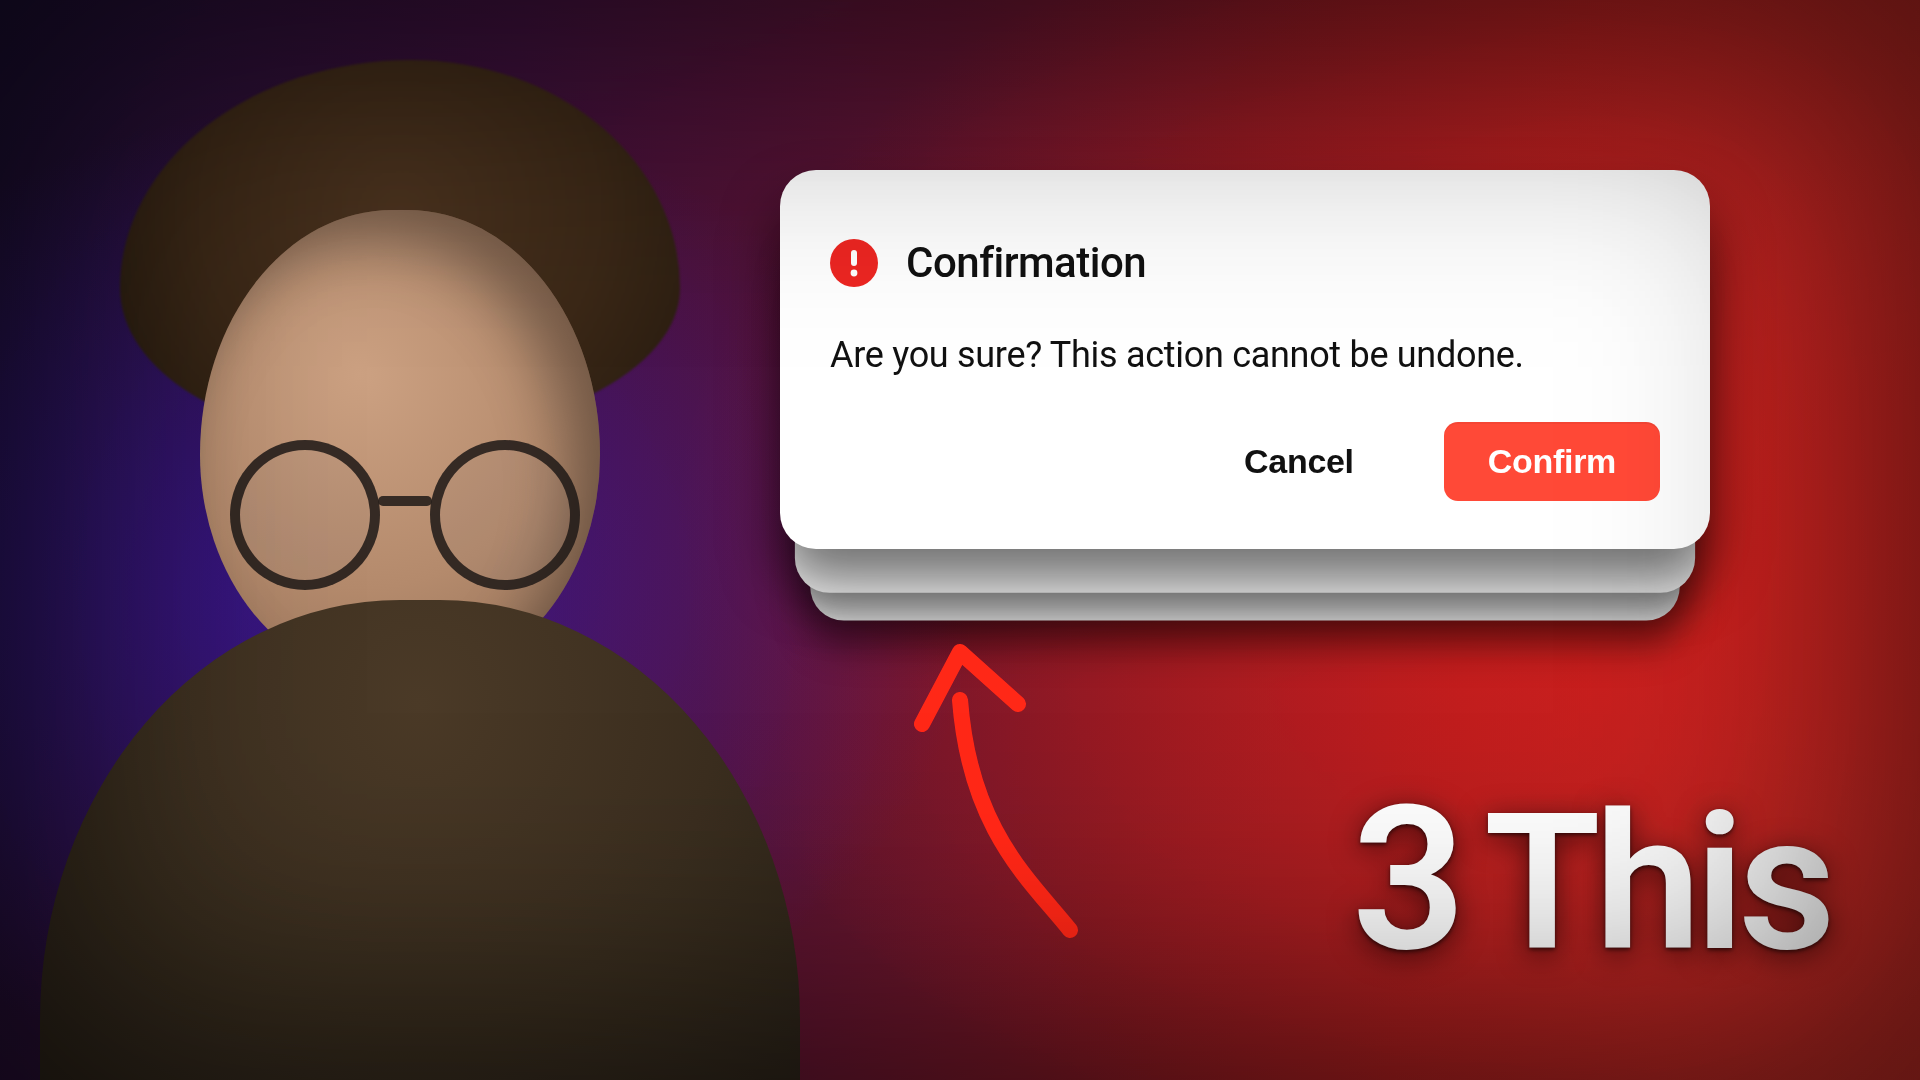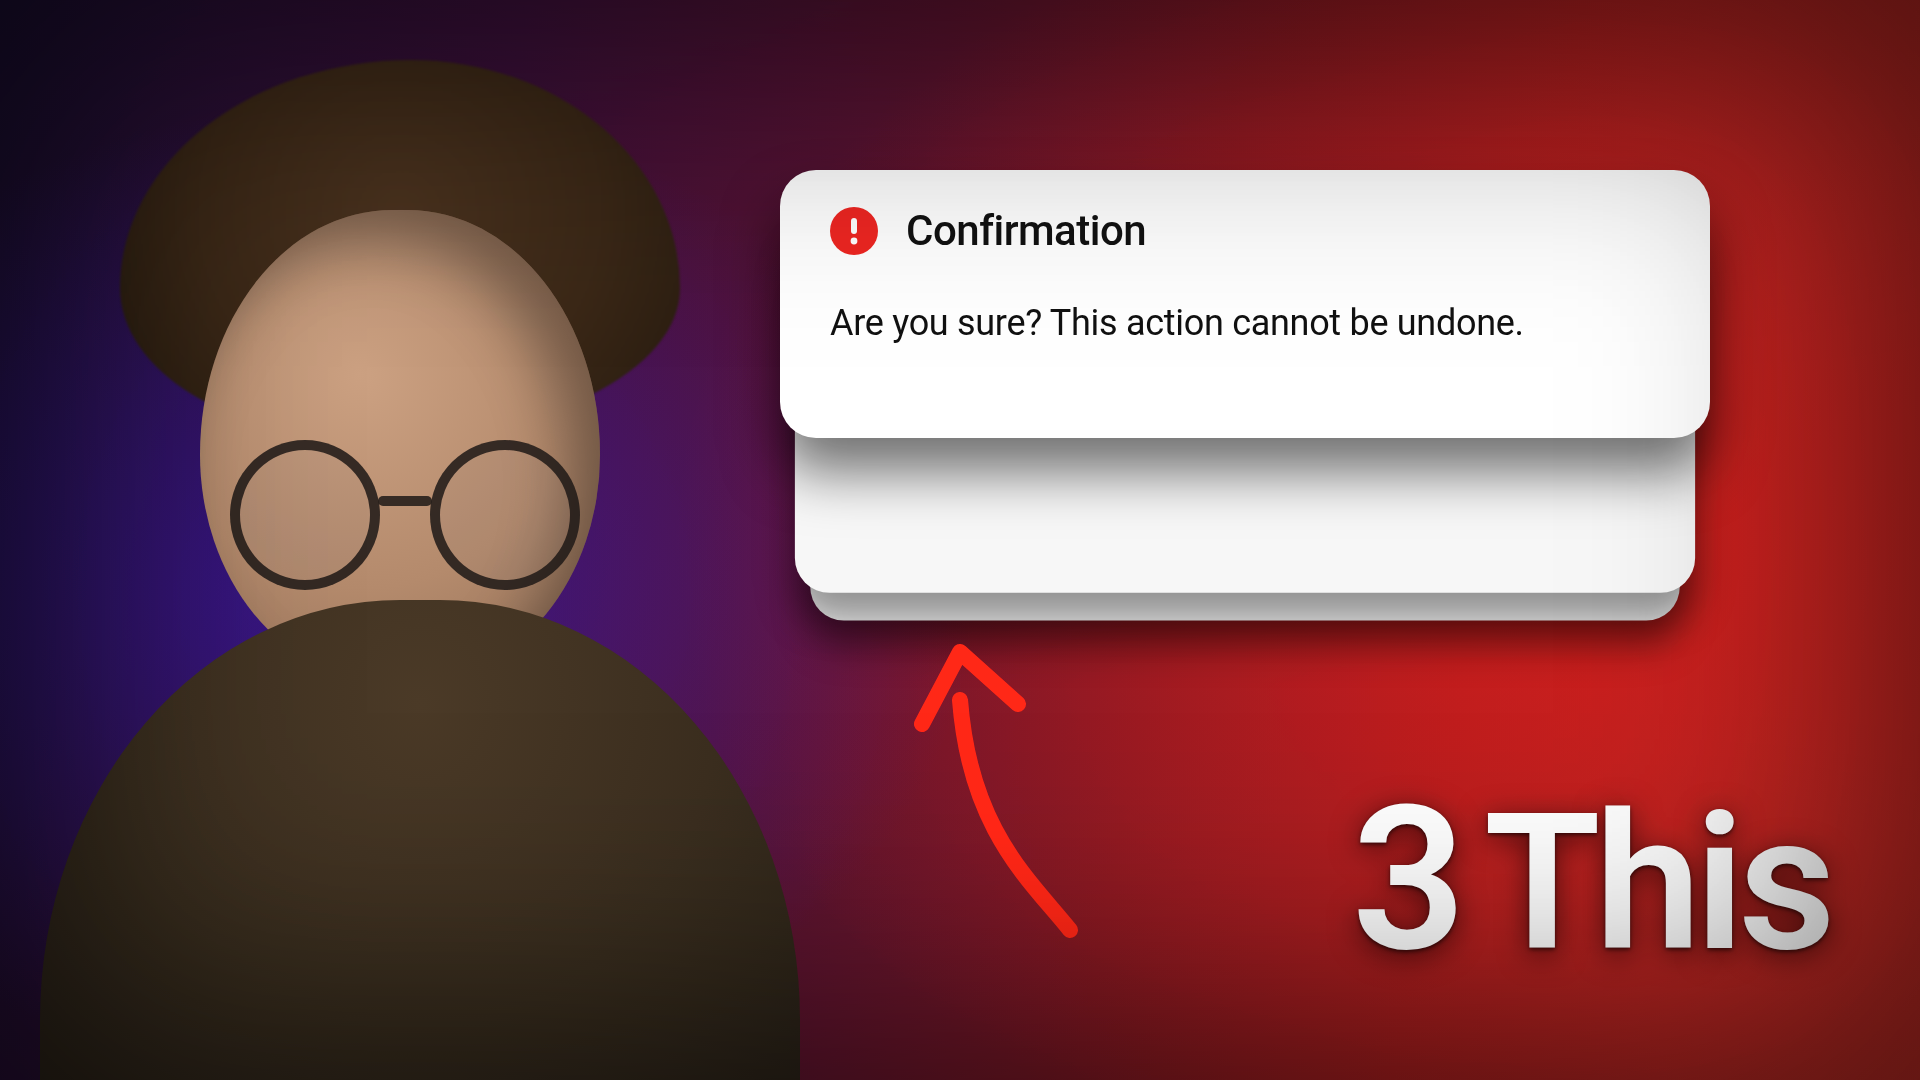--- a/index.html
+++ b/index.html
@@ -115,21 +115,21 @@
   .dialog-shadow.s2 { top: 44px; height: 385px; transform: scale(0.968); filter: brightness(0.97); }
 
   .dialog {
     position: absolute;
     top: 0;
     left: 0;
     width: 930px;
     background: #ffffff;
     border-radius: 36px;
     box-shadow: 0 34px 55px rgba(0,0,0,0.55);
-    padding: 36px 50px 48px 50px;
+    padding: 68px 50px 48px 50px;
     box-sizing: border-box;
     color: #111;
   }
 
   .dialog-header {
     display: flex;
     align-items: center;
     gap: 28px;
     margin-bottom: 46px;
   }
@@ -250,20 +250,24 @@
           <svg width="22" height="30" viewBox="0 0 22 30" aria-hidden="true">
             <rect x="8" y="2" width="6" height="16" rx="3" fill="#ffffff"></rect>
             <circle cx="11" cy="25" r="3.4" fill="#ffffff"></circle>
           </svg>
         </span>
         <span class="dialog-title">Confirmation</span>
       </div>
 
       <p class="dialog-body">Are you sure? This action cannot be undone.</p>
 
+      <div class="dialog-actions">
+        <button class="btn btn-secondary">Cancel</button>
+        <button class="btn btn-primary">Confirm</button>
+      </div>
     </div>
   </div>
 
   <div class="arrow">
     <svg width="220" height="300" viewBox="0 0 220 300">
       <path d="M170 290 C 130 240, 70 190, 60 60" fill="none" stroke="#ff2a1a" stroke-width="16" stroke-linecap="round"></path>
       <path d="M60 12 L22 84 M60 12 L118 64" fill="none" stroke="#ff2a1a" stroke-width="16" stroke-linecap="round"></path>
     </svg>
   </div>
 

